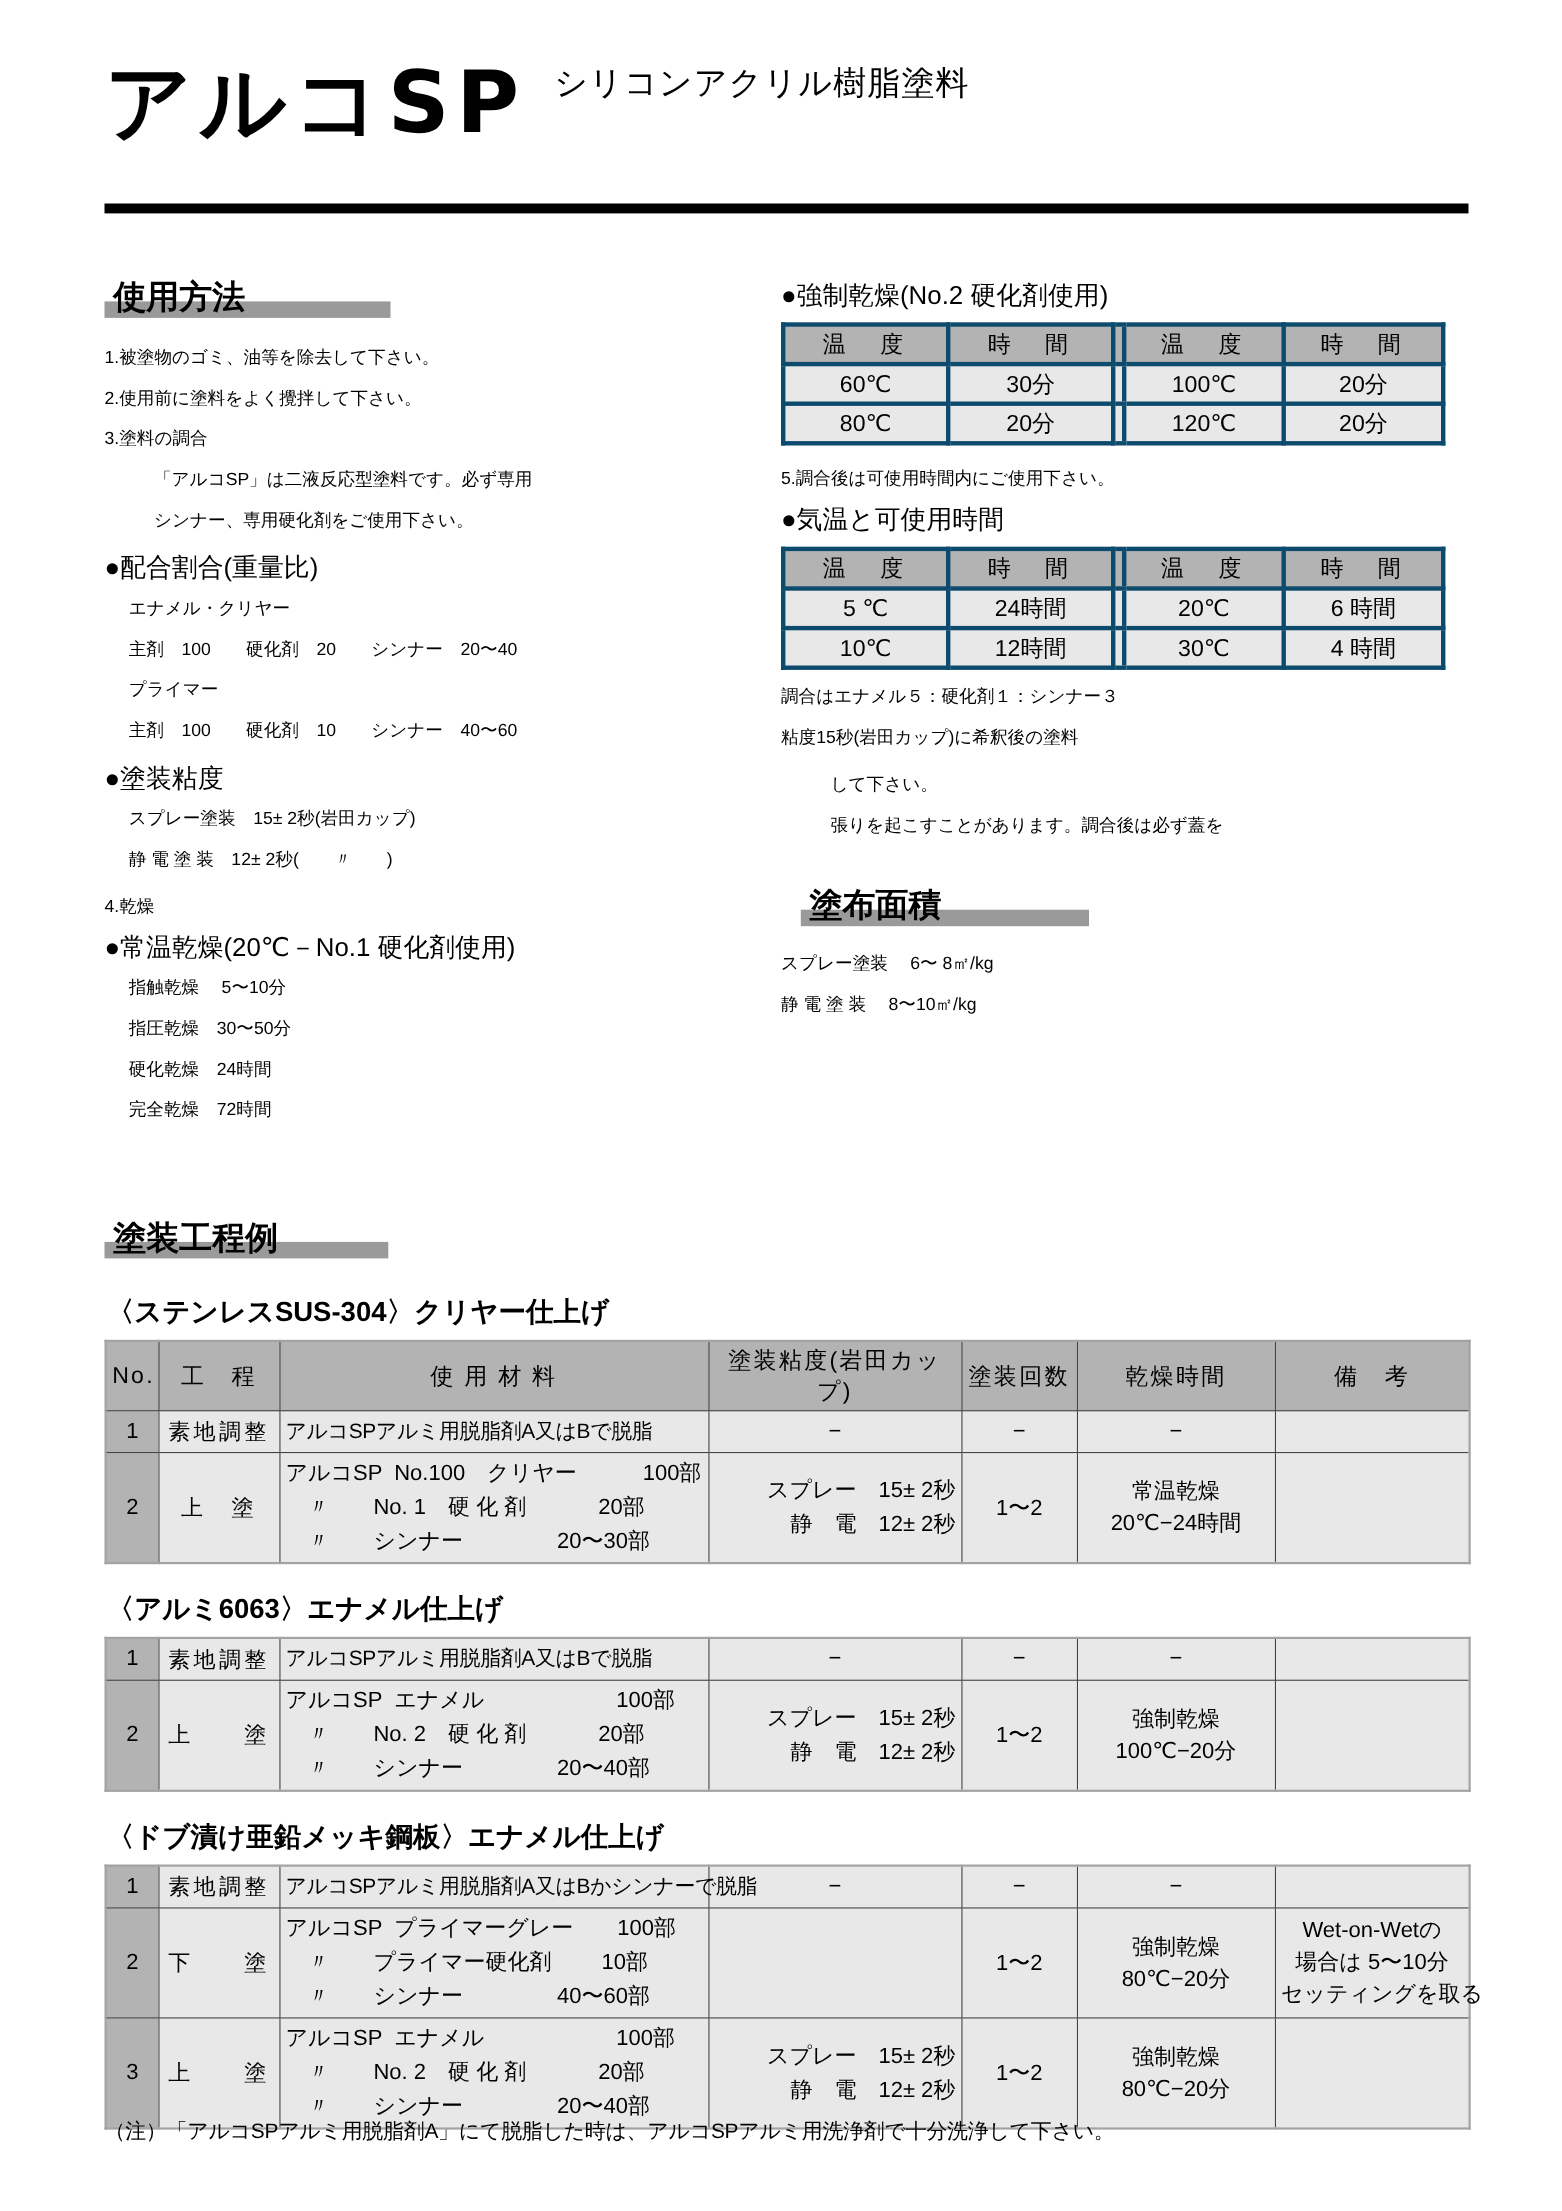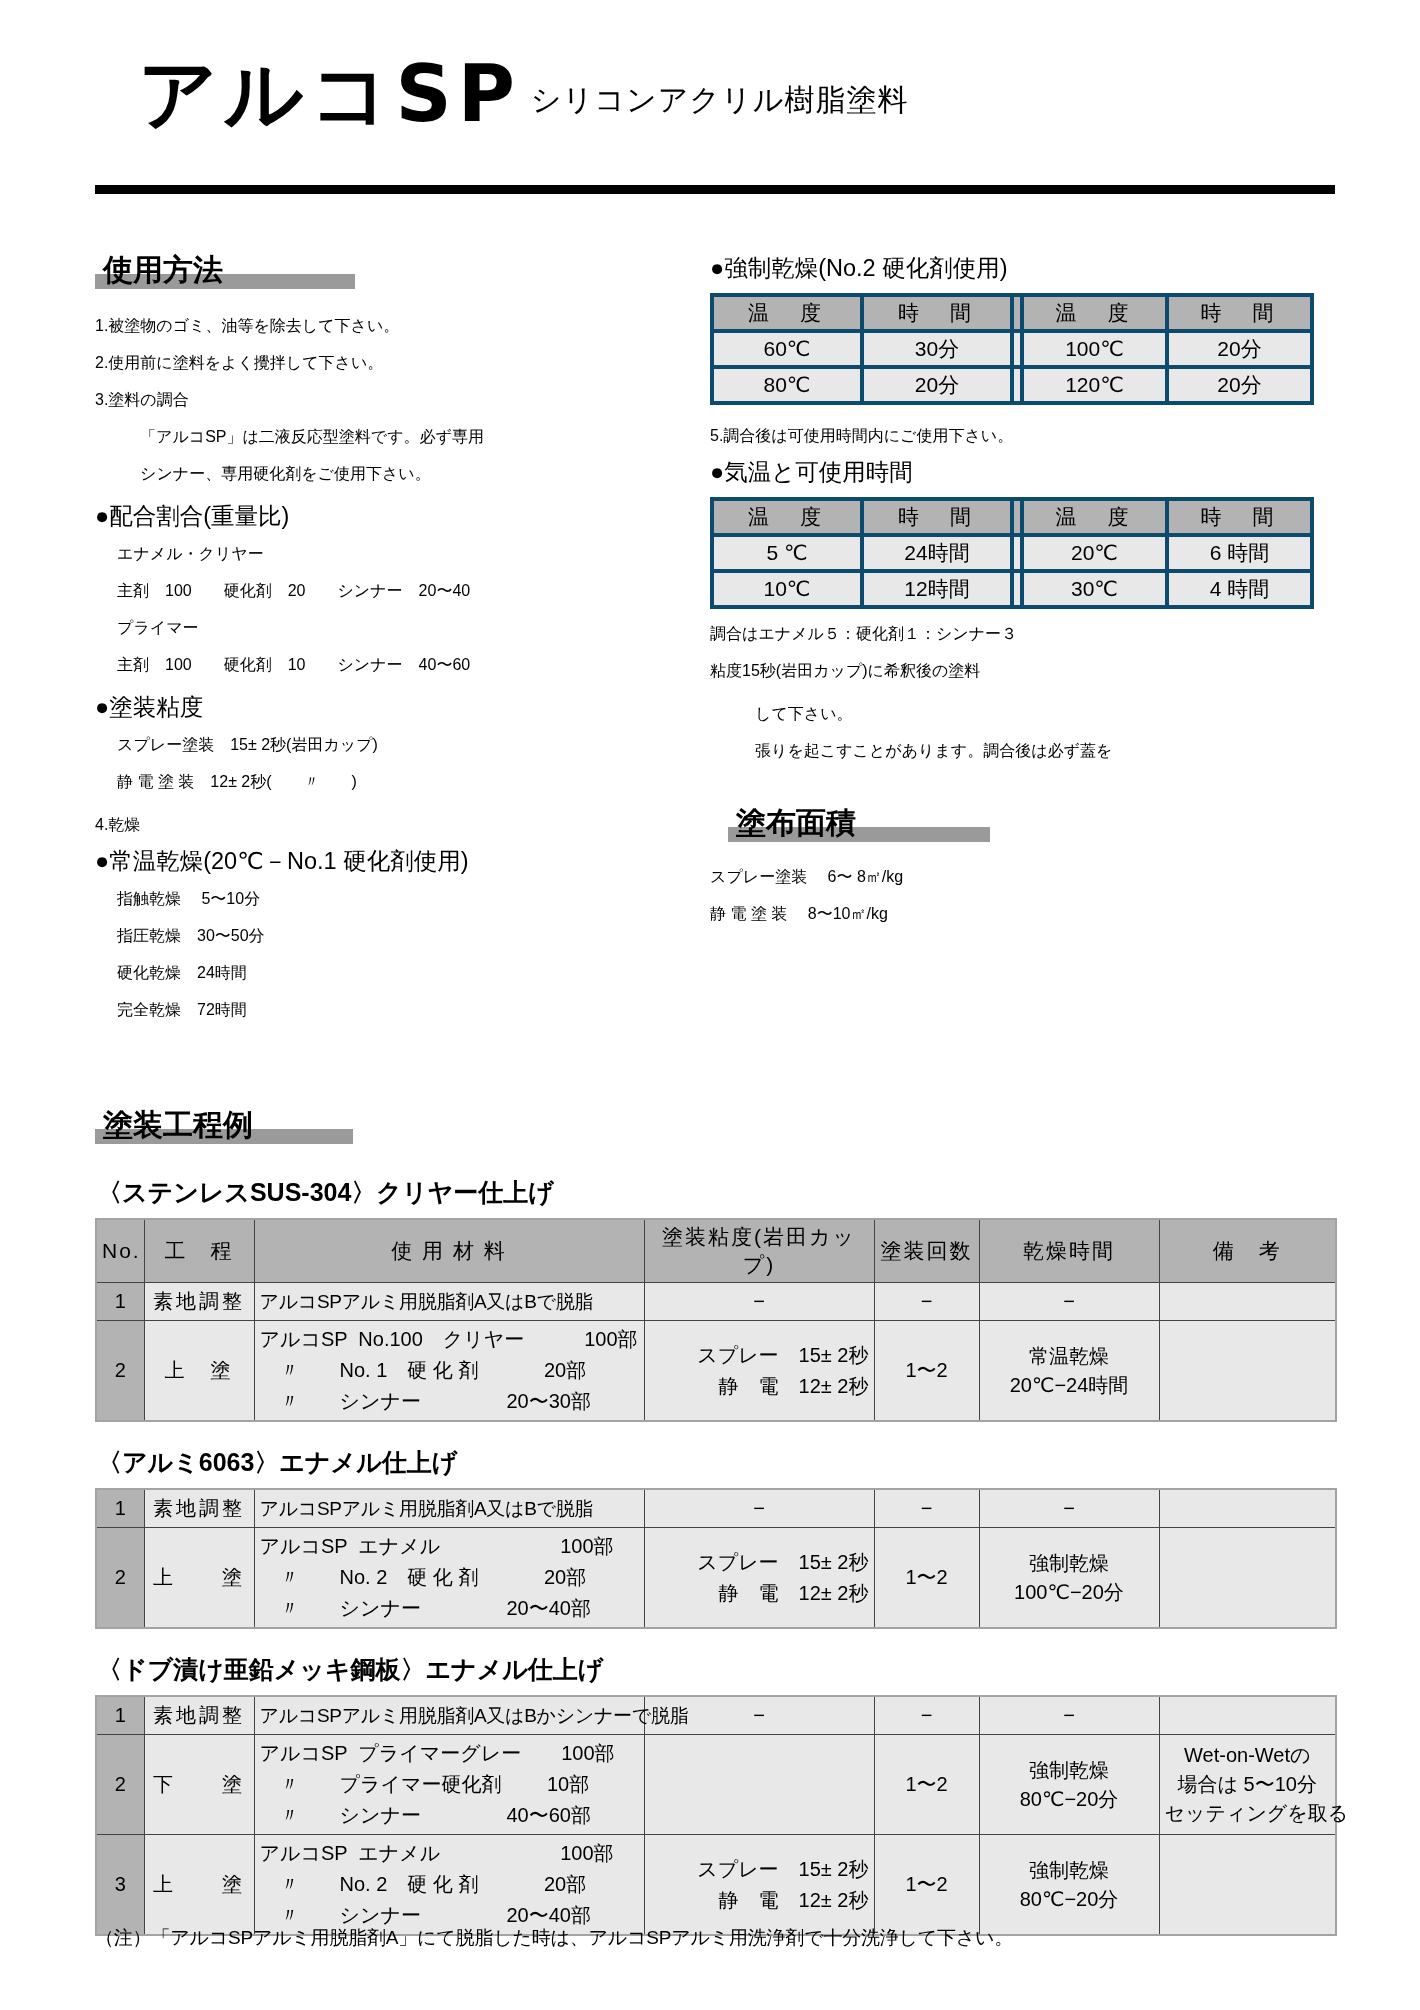--- a/index.html
+++ b/index.html
@@ -5,21 +5,21 @@
   html,body{margin:0;padding:0;background:#fff;}
   body{
     width:1420px;height:2010px;
     font-family:"Liberation Sans","DejaVu Sans",sans-serif;
     color:#000;position:relative;overflow:hidden;
   }
   .page{position:relative;width:1420px;height:2010px;box-sizing:border-box;}
 
   
   .header{position:absolute;left:95px;top:55px;width:1240px;}
-  .title-row{display:flex;align-items:flex-end;gap:10px;margin-left:43px;}
+  .title-row{display:flex;align-items:flex-start;gap:26px;}
   .main-title{
     font-size:78px;font-weight:bold;letter-spacing:6px;line-height:1;
     font-family:"DejaVu Sans","Liberation Sans",sans-serif;
   }
   .sub-title{font-size:30px;letter-spacing:1px;padding-bottom:12px;}
   .header-rule{position:absolute;left:95px;top:185px;width:1240px;height:9px;background:#000;}
 
   
   .sec-head{position:relative;display:inline-block;}
   .sec-head .txt{font-size:30px;font-weight:bold;position:relative;z-index:2;padding:0 6px 0 8px;}

